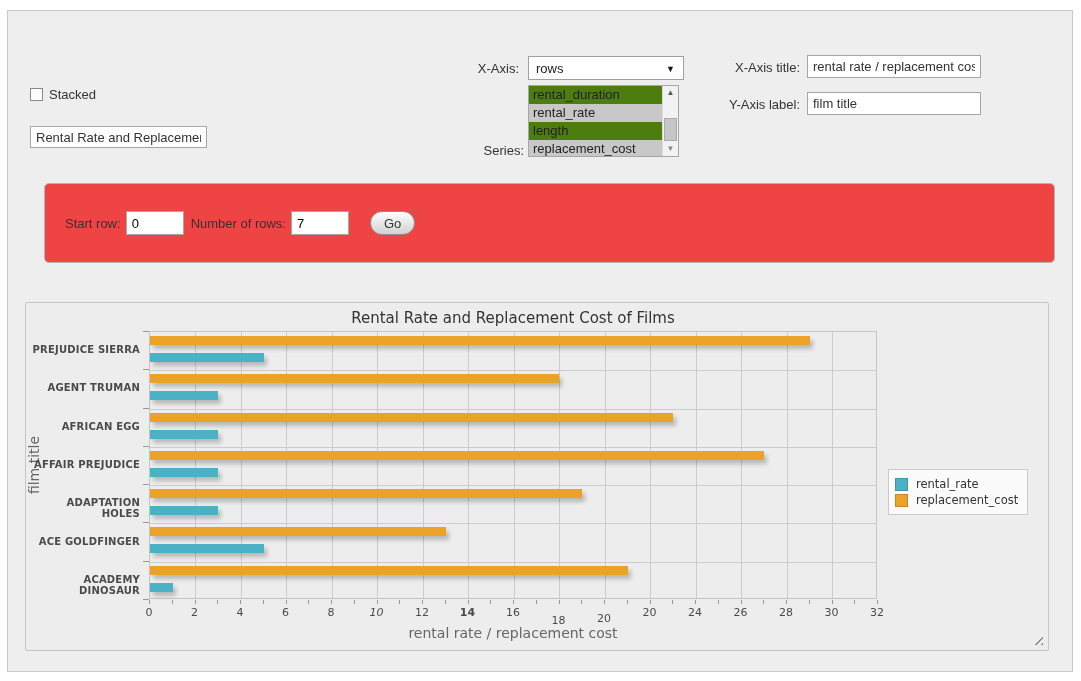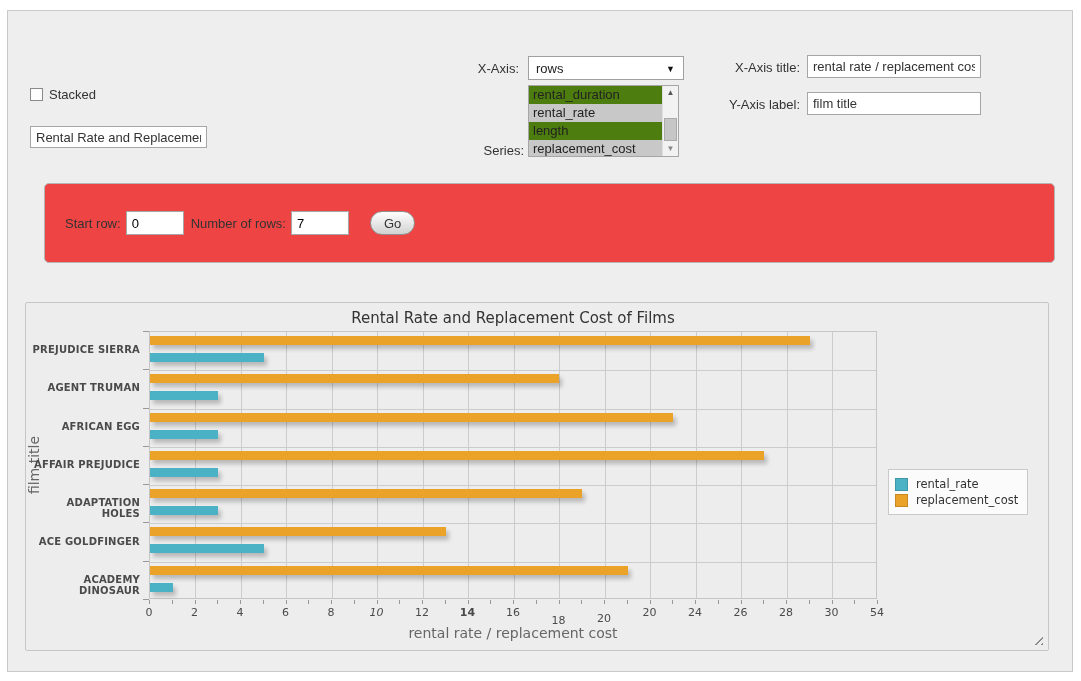--- a/index.html
+++ b/index.html
@@ -204,21 +204,21 @@
       <div class="xtick" style="left: 376px; top: 303px; width: 40px; text-align: center;">12</div>
       <div class="xtick" style="left: 421.5px; top: 303px; width: 40px; font-weight: bold;">14</div>
       <div class="xtick" style="left: 467px; top: 303px; width: 40px;">16</div>
       <div class="xtick" style="left: 512.5px; top: 303px; width: 40px; margin-top: 8px;">18</div>
       <div class="xtick" style="left: 558px; top: 303px; width: 40px; margin-top: 6px;">20</div>
       <div class="xtick" style="left: 603.5px; top: 303px; width: 40px;">20</div>
       <div class="xtick" style="left: 649px; top: 303px; width: 40px;">24</div>
       <div class="xtick" style="left: 694.5px; top: 303px; width: 40px;">26</div>
       <div class="xtick" style="left: 740px; top: 303px; width: 40px;">28</div>
       <div class="xtick" style="left: 785.5px; top: 303px; width: 40px;">30</div>
-      <div class="xtick" style="left: 831px; top: 303px; width: 40px;">54</div>
+      <div class="xtick" style="left: 831px; top: 303px; width: 40px;">32</div>
       <div class="minortick" style="left: 123px; top: 297px; height: 4px;"></div>
       <div class="minortick" style="left: 145.75px; top: 297px; height: 4px;"></div>
       <div class="minortick" style="left: 168.5px; top: 297px; height: 4px;"></div>
       <div class="minortick" style="left: 191.25px; top: 297px; height: 4px;"></div>
       <div class="minortick" style="left: 214px; top: 297px; height: 4px;"></div>
       <div class="minortick" style="left: 236.75px; top: 297px; height: 4px;"></div>
       <div class="minortick" style="left: 259.5px; top: 297px; height: 4px;"></div>
       <div class="minortick" style="left: 282.25px; top: 297px; height: 4px;"></div>
       <div class="minortick" style="left: 305px; top: 297px; height: 4px;"></div>
       <div class="minortick" style="left: 327.75px; top: 297px; height: 4px;"></div>

